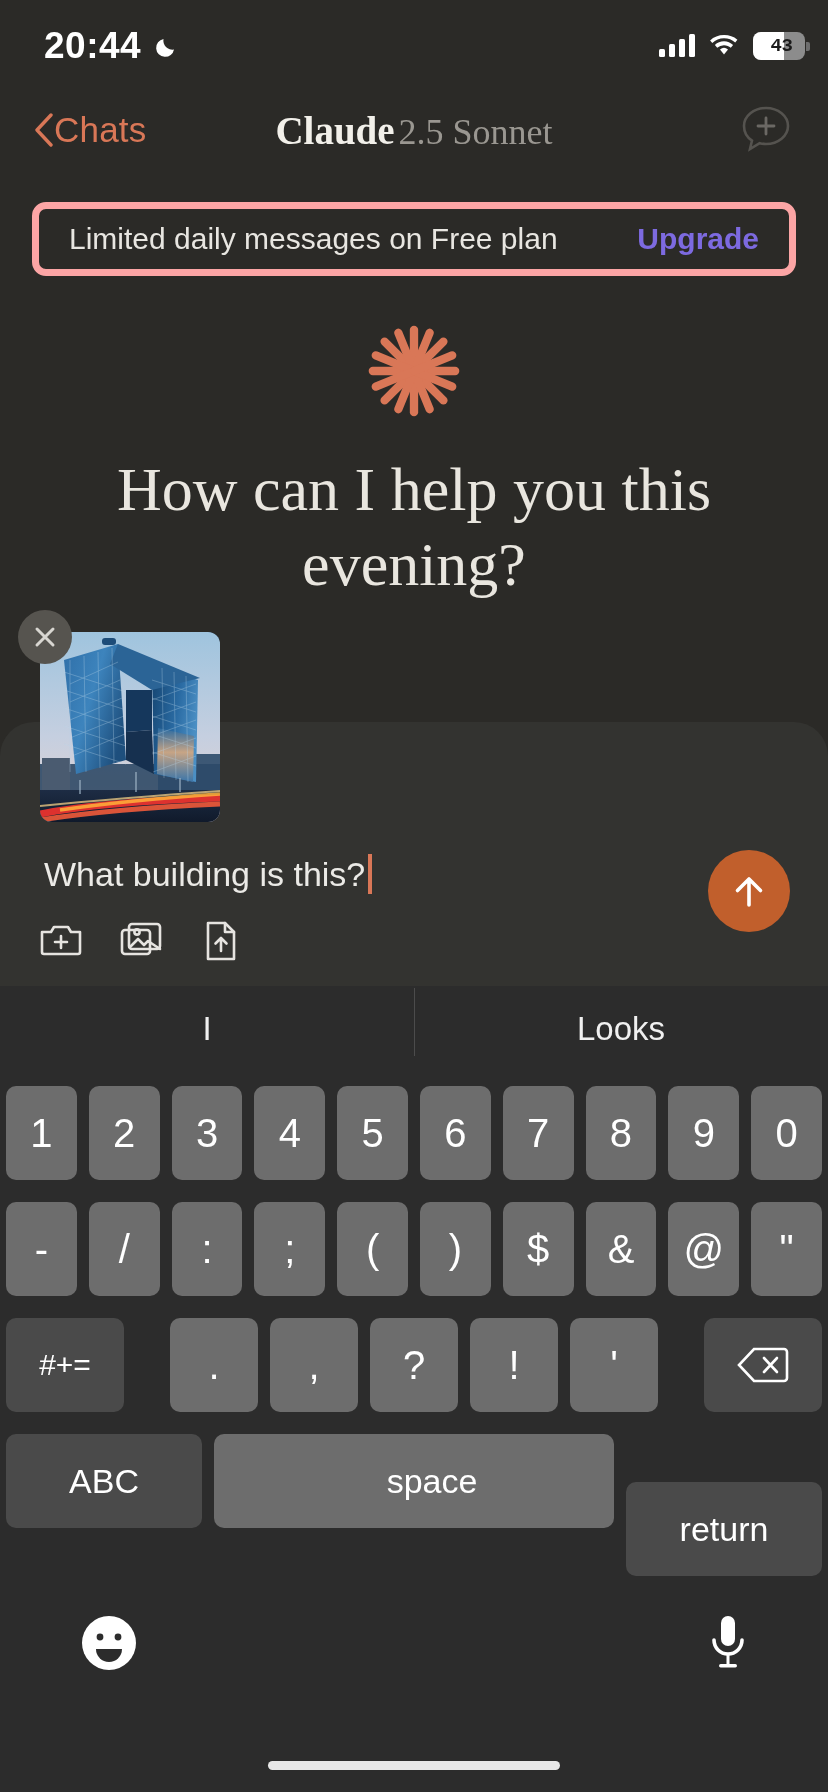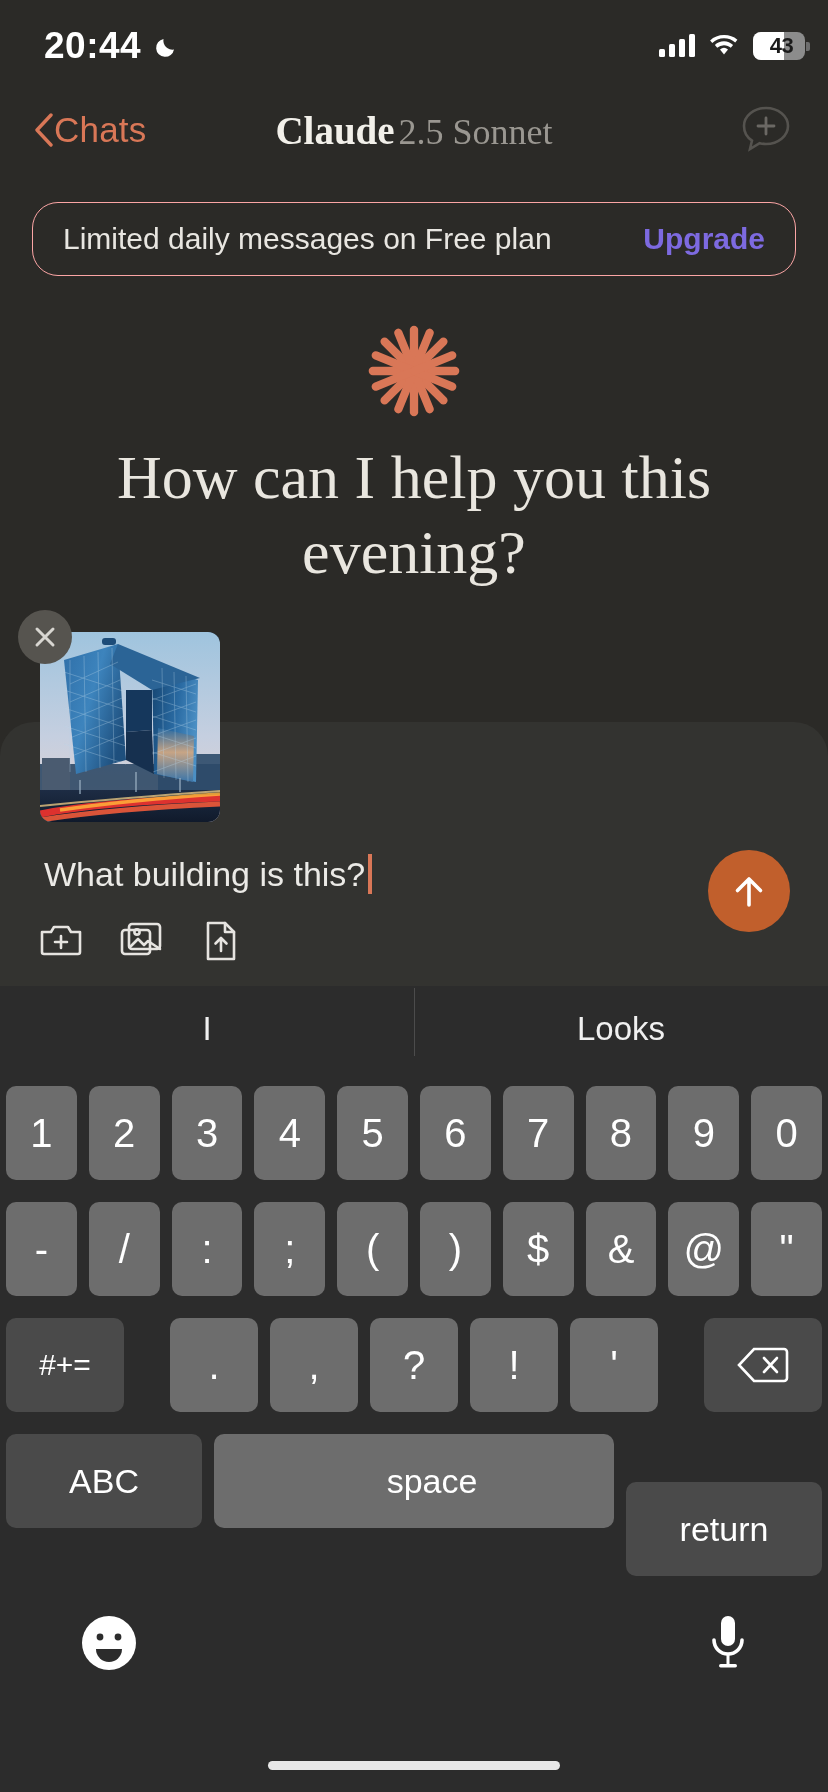--- a/index.html
+++ b/index.html
@@ -29,21 +29,21 @@
   .bars i:nth-child(4){height:23px;}
   .wifi{ width:30px; height:22px; }
   .batt{ position:relative; width:57px; height:28px; }
   .batt-body{
     position:absolute; left:0; top:0; width:52px; height:28px;
     border-radius:8px; background:#8c8c8c; overflow:hidden;
   }
   .batt-fill{ position:absolute;left:0;top:0;bottom:0;width:60%;background:#fff; }
   .batt-num{
     position:absolute; inset:0; display:flex; align-items:center; justify-content:center;
-    font-size:22px; font-weight:700; color:#1b1b1b; letter-spacing:-.5px;
+    font-size:19px; font-weight:700; color:#1b1b1b; letter-spacing:-.5px;font-family:Liberation Mono, monospace;
   }
   .batt-cap{
     position:absolute; right:0; top:10px; width:4px;height:9px;
     background:#6d6d6d; border-radius:0 2px 2px 0;
   }
 
   
   .navbar{
     height:76px; display:flex; align-items:center; padding:0 34px;
     position:relative;
@@ -61,31 +61,31 @@
   }
   .title-main{ font-size:39px; font-weight:700; color:#f2f0ea;margin-top:43px; }
   .title-sub{ font-size:36px; color:#9a9791; margin-left:4px; }
   .newchat{
     margin-left:auto; width:56px;height:56px;
   }
 
   
   .banner{
     margin:34px 32px 0 32px; height:74px;
-    border:1px solid #fca5a5; border-radius:26px;
+    border:7px solid #fca5a5; border-radius:14px;
     display:flex; align-items:center; padding:0 30px;
   }
   .banner-text{ font-size:30px; color:#e8e6e1; }
   .banner-cta{ margin-left:auto; font-size:30px; color:#7d6ae0; font-weight:600; }
 
   
   .hero{ margin-top:46px; text-align:center; }
   .spark{ width:98px;height:98px; display:inline-block; }
   .greeting{
-    margin-top:16px;
+    margin-top:28px;
     font-family:"Liberation Serif", serif;
     font-size:62px; line-height:1.21; color:#e9e6df; font-weight:400;
     padding:0 110px;
   }
 
   
   .composer{
     position:absolute; left:0; right:0; top:722px; height:264px;
     background:#333330; border-radius:34px 34px 0 0;text-align:right;
   }

